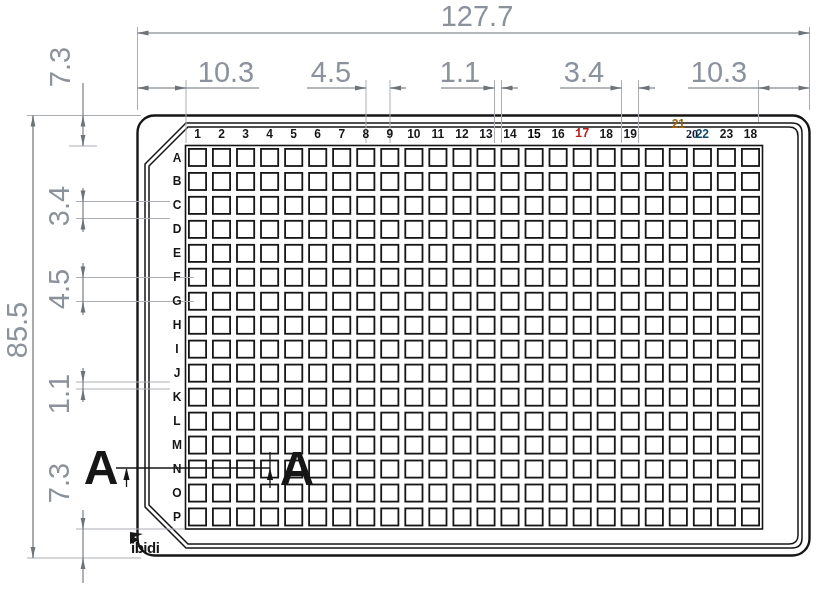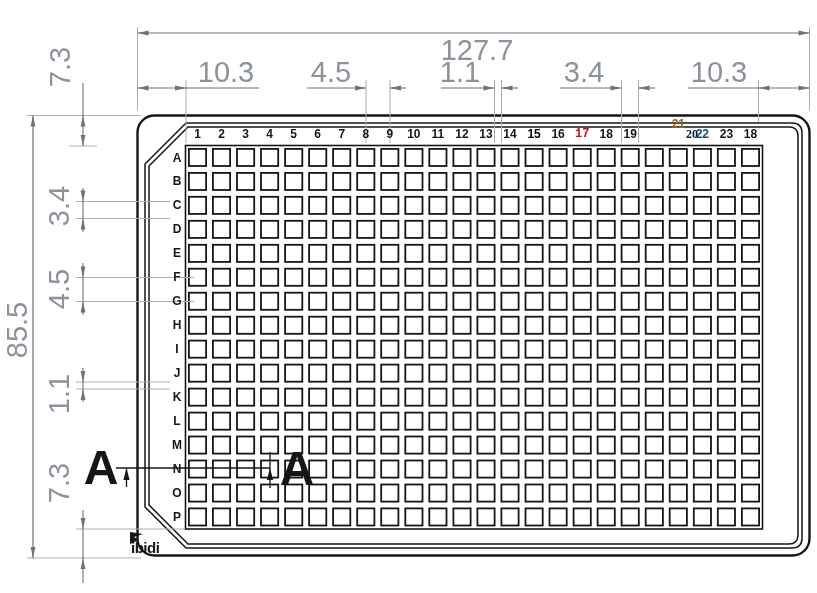--- a/index.html
+++ b/index.html
@@ -467,21 +467,21 @@
       <line x1="33" y1="115.5" x2="33" y2="558" stroke="#6d7379" stroke-width="1.2"></line>
       <polygon points="33,115.5 30.6,126.5 35.4,126.5" fill="#6d7379"></polygon>
       <polygon points="33,558 30.6,547 35.4,547" fill="#6d7379"></polygon>
       <line x1="116" y1="468" x2="270" y2="468" stroke="#161616" stroke-width="1.7"></line>
       <line x1="126.5" y1="469" x2="126.5" y2="487" stroke="#161616" stroke-width="1.3"></line>
       <polygon points="126.5,468 123.4,480 129.6,480" fill="#161616"></polygon>
       <line x1="270" y1="452" x2="270" y2="488" stroke="#161616" stroke-width="1.3"></line>
       <polygon points="270,468 266.9,480 273.1,480" fill="#161616"></polygon>
     </svg>
   <div id="labels">
-      <div class="lbl dim-text" style="left: 427px; top: 1px; width: 100px; height: 42px; color: rgb(139, 146, 156); margin-top: 34px;">127.7</div>
+      <div class="lbl dim-text" style="left: 427px; top: 1px; width: 100px; height: 42px; color: rgb(139, 146, 156);">127.7</div>
       <div class="lbl dim-text" style="left: 176px; top: 57px; width: 100px; height: 30px; color: rgb(139, 146, 156);">10.3</div>
       <div class="lbl dim-text" style="left: 281px; top: 57px; width: 100px; height: 30px; color: rgb(139, 146, 156);">4.5</div>
       <div class="lbl dim-text" style="left: 410px; top: 57px; width: 100px; height: 30px; color: rgb(139, 146, 156);">1.1</div>
       <div class="lbl dim-text" style="left: 534px; top: 57px; width: 100px; height: 30px; color: rgb(139, 146, 156);">3.4</div>
       <div class="lbl dim-text" style="left: 669px; top: 57px; width: 100px; height: 30px; color: rgb(139, 146, 156);">10.3</div>
       <div class="lbl dim-text rot" style="left: 10px; top: 52px; width: 100px; height: 30px; color: rgb(139, 146, 156);">7.3</div>
       <div class="lbl dim-text rot" style="left: 9px; top: 191px; width: 100px; height: 30px; color: rgb(139, 146, 156);">3.4</div>
       <div class="lbl dim-text rot" style="left: 9px; top: 274px; width: 100px; height: 30px; color: rgb(139, 146, 156);">4.5</div>
       <div class="lbl dim-text rot" style="left: 9px; top: 379px; width: 100px; height: 30px; color: rgb(139, 146, 156);">1.1</div>
       <div class="lbl dim-text rot" style="left: 9px; top: 468px; width: 100px; height: 30px; color: rgb(139, 146, 156);">7.3</div>

